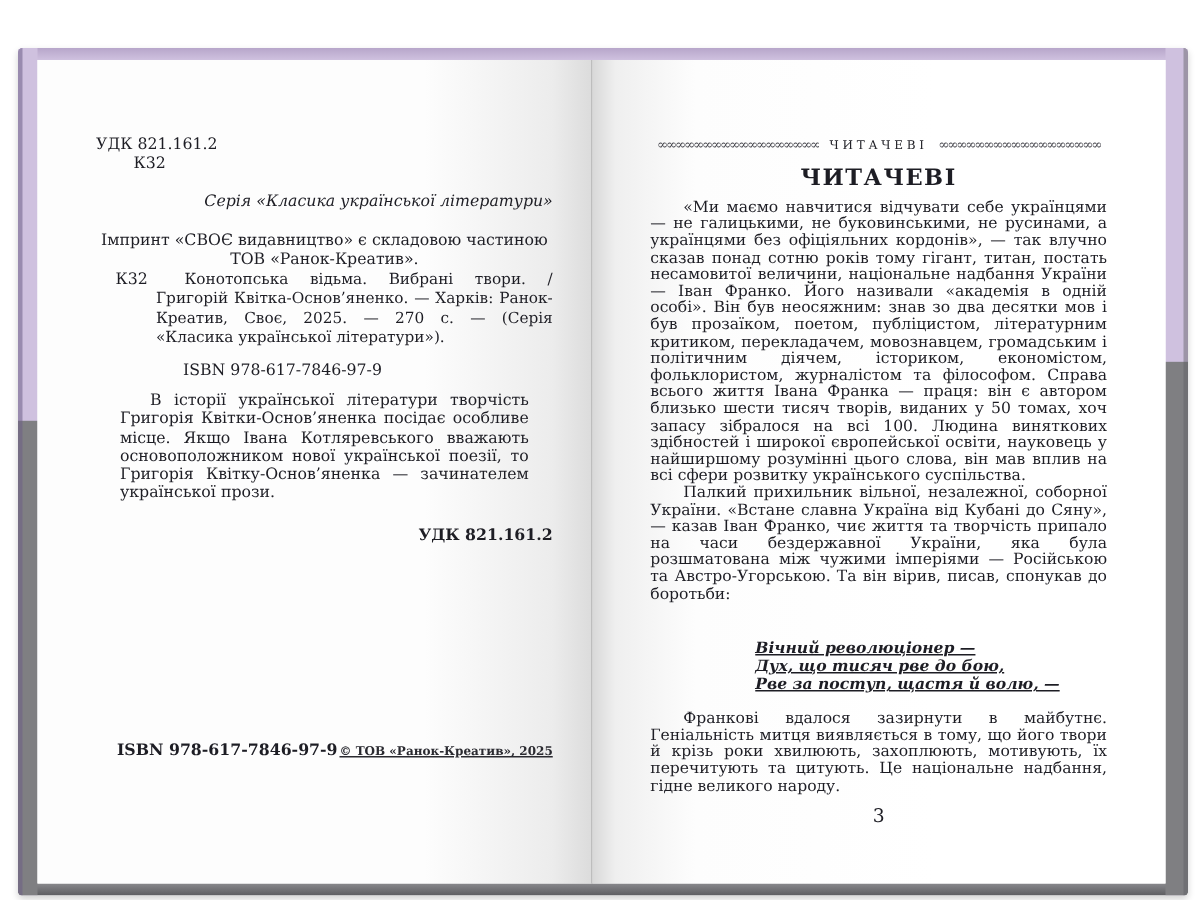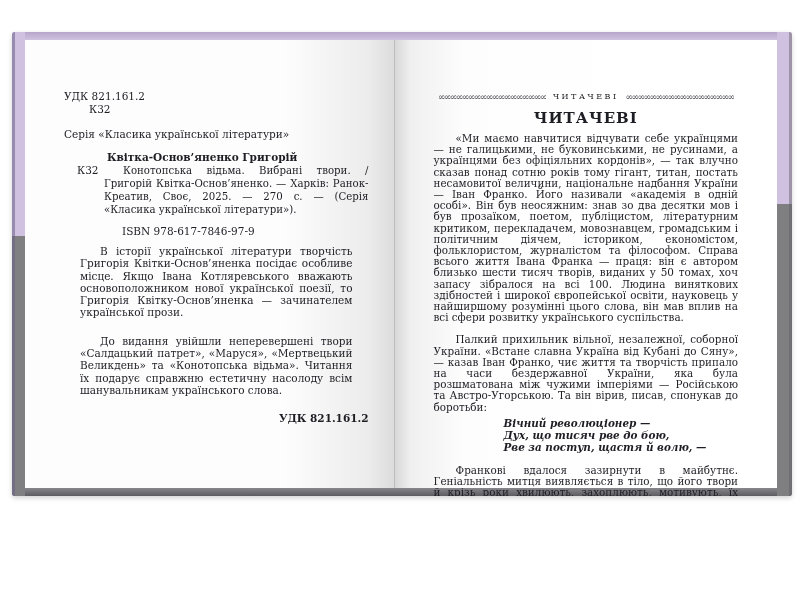--- a/index.html
+++ b/index.html
@@ -7,21 +7,21 @@
     position:relative;
     width:800px;height:600px;
     background:#ffffff;
     overflow:hidden;
     font-family:"DejaVu Serif", serif;
     color:#1d1d24;
   }
   .book{
     position:absolute;
     left:12px;top:32px;
-    width:780px;height:464px;
+    width:780px;height:565px;
     border-radius:3px;
     box-shadow:0 2px 5px rgba(0,0,0,0.18);
     overflow:hidden;
   }
   
   .edge{position:absolute;}
   .edge-top{left:0;right:0;top:0;height:8px;
     background:linear-gradient(to bottom,#b7a6ca,#cfc1df);}
   .edge-bottom{left:0;right:0;bottom:0;height:8px;
     background:linear-gradient(to bottom,#88888c,#5d5d61);}
@@ -44,21 +44,21 @@
     padding:50px 25px 0 39px;
   }
   .page-right{
     background:linear-gradient(to right,#d8d8d8 0,#efefef 4%,#fdfdfd 18%,#ffffff 60%);
     padding:50px 39px 0 39px;
     border-left:1px solid #bdbdbd;
   }
   
   .udc-top{font-size:10.5px;line-height:13px;}
   .bbk-top{font-size:10.5px;line-height:13px;margin-left:25px;}
-  .series-line{font-size:10.5px;text-align:left;margin-top:12px;line-height:13px;}
+  .series-line{font-size:10.5px;text-align:right;margin-top:12px;line-height:13px;font-style:italic;}
   .imprint{margin-top:13px;text-align:center;font-size:10.5px;line-height:13px;}
   .author-heading{font-weight:bold;font-size:10.5px;margin:10px 0 0 43px;line-height:13px;}
   .entry-row{display:flex;margin-left:13px;margin-top:0;}
   .entry-code{font-size:10.5px;line-height:13px;width:27px;flex:0 0 27px;}
   .entry-text{font-size:10.2px;line-height:13px;text-align:justify;text-indent:19px;flex:1;}
   .isbn-mid{font-size:10.5px;margin:9px 0 0 58px;line-height:13px;}
   .page-left .para{
     margin:16px;font-size:10.5px;line-height:12.3px;
     text-align:justify;text-indent:20px;
   }
@@ -85,25 +85,25 @@
   }
   .page-title{
     margin:7px 0 0 0;text-align:center;
     font-size:15px;font-weight:bold;letter-spacing:1px;line-height:16px;
   }
   .page-right .para{
     margin:0;font-size:10.4px;line-height:11.2px;
     text-align:justify;text-indent:22px;
   }
   .page-right .para.first{margin-top:7px;}
-  .page-right .para.second{margin-top:11px;}
+  .page-right .para.second{}
   .verse{
-    margin:4px 0 12px 70px;
+    margin:24px 0 12px 70px;
     font-style:italic;font-weight:bold;
-    font-size:10.4px;line-height:12px;
+    font-size:10.4px;line-height:12px;text-decoration:underline;
   }
   .page-number{
     text-align:center;font-size:12.5px;margin-top:6px;
   }
 </style>
 </head>
 <body>
 
 <div class="scene">
   <div class="book">
@@ -113,32 +113,34 @@
     <div class="edge edge-right"></div>
 
     <div class="pages">
 
       <div class="page page-left">
         <div class="udc-top">УДК 821.161.2</div>
         <div class="bbk-top">К32</div>
 
         <div class="series-line">Серія «Класика української літератури»</div>
 
+        <div class="imprint">
+          <div>Імпринт «СВОЄ видавництво» є складовою частиною</div>
+          <div>ТОВ «Ранок-Креатив».</div>
+        </div>
 
-        <div class="author-heading">Квітка-Основ’яненко Григорій</div>
 
         <div class="entry-row">
           <span class="entry-code">К32</span>
           <div class="entry-text">Конотопська відьма. Вибрані твори. / Григорій Квітка-Основ’яненко. — Харків: Ранок-Креатив, Своє, 2025. — 270 с. — (Серія «Класика української літератури»).</div>
         </div>
 
         <div class="isbn-mid">ISBN 978-617-7846-97-9</div>
 
         <p class="para first">В історії української літератури творчість Григорія Квітки-Основ’яненка посідає особливе місце. Якщо Івана Котляревського вважають основоположником нової української поезії, то Григорія Квітку-Основ’яненка — зачинателем української прози.</p>
-        <p class="para">До видання увійшли неперевершені твори «Салдацький патрет», «Маруся», «Мертвецький Великдень» та «Конотопська відьма». Читання їх подарує справжню естетичну насолоду всім шанувальникам українського слова.</p>
 
         <div class="udc-bottom">УДК 821.161.2</div>
 
         <div class="left-footer">
           <span class="isbn-bottom">ISBN 978-617-7846-97-9</span>
           <span class="copyright">© ТОВ «Ранок-Креатив», 2025</span>
         </div>
       </div>
 
       <div class="page page-right">
@@ -152,20 +154,20 @@
 
         <p class="para first">«Ми маємо навчитися відчувати себе українцями — не галицькими, не буковинськими, не русинами, а українцями без офіціяльних кордонів», — так влучно сказав понад сотню років тому гігант, титан, постать несамовитої величини, національне надбання України — Іван Франко. Його називали «академія в одній особі». Він був неосяжним: знав зо два десятки мов і був прозаїком, поетом, публіцистом, літературним критиком, перекладачем, мовознавцем, громадським і політичним діячем, істориком, економістом, фольклористом, журналістом та філософом. Справа всього життя Івана Франка — праця: він є автором близько шести тисяч творів, виданих у 50 томах, хоч запасу зібралося на всі 100. Людина виняткових здібностей і широкої європейської освіти, науковець у найширшому розумінні цього слова, він мав вплив на всі сфери розвитку українського суспільства.</p>
         <p class="para second">Палкий прихильник вільної, незалежної, соборної України. «Встане славна Україна від Кубані до Сяну», — казав Іван Франко, чиє життя та творчість припало на часи бездержавної України, яка була розшматована між чужими імперіями — Російською та Австро-Угорською. Та він вірив, писав, спонукав до боротьби:</p>
 
         <div class="verse">
           <div>Вічний революціонер —</div>
           <div>Дух, що тисяч рве до бою,</div>
           <div>Рве за поступ, щастя й волю, —</div>
         </div>
 
-        <p class="para">Франкові вдалося зазирнути в майбутнє. Геніальність митця виявляється в тіло, що його твори й крізь роки хвилюють, захоплюють, мотивують, їх перечитують та цитують. Це національне надбання, гідне великого народу.</p>
+        <p class="para">Франкові вдалося зазирнути в майбутнє. Геніальність митця виявляється в тому, що його твори й крізь роки хвилюють, захоплюють, мотивують, їх перечитують та цитують. Це національне надбання, гідне великого народу.</p>
 
         <div class="page-number">3</div>
       </div>
 
     </div>
   </div>
 </div>
 
 </body></html>

